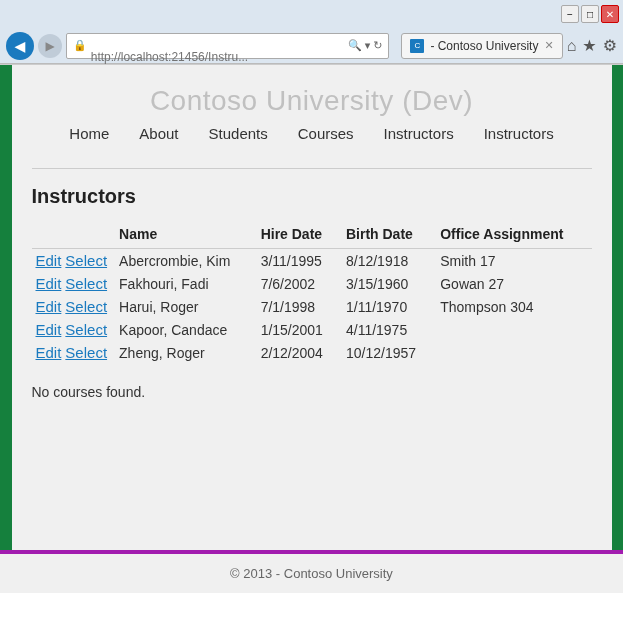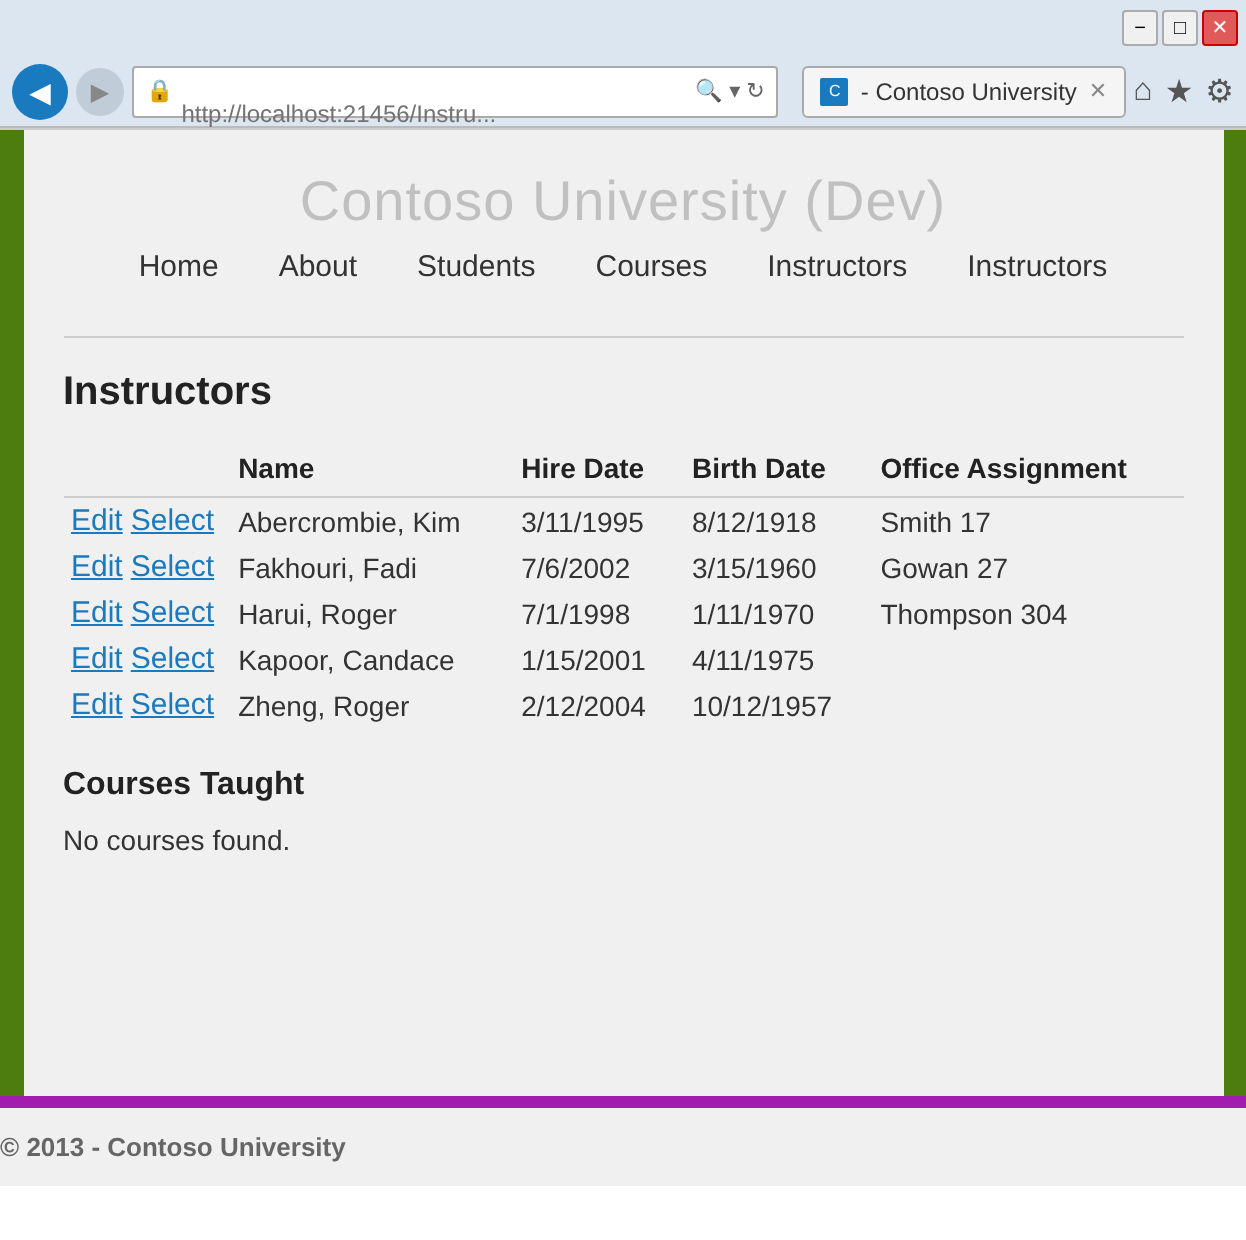--- a/index.html
+++ b/index.html
@@ -156,21 +156,21 @@
       margin-left: auto;
       display: flex;
       gap: 6px;
       align-items: center;
       color: #555;
       font-size: 16px;
     }
 
     
     .page-content {
-      background: #4d7c0f;
+      background: #15803d;
       height: calc(620px - 92px);
       overflow-y: auto;
       display: flex;
       flex-direction: column;
     }
 
     .page-inner {
       background: #f0f0f0;
       max-width: 600px;
       margin: 0 auto;
@@ -269,27 +269,27 @@
       margin-bottom: 10px;
     }
 
     .no-courses {
       font-size: 14px;
       color: #333;
       margin-bottom: 20px;
     }
 
     .page-footer {
+      text-align: center;
       padding: 12px 0;
       font-size: 13px;
       color: #666;
-      border-top: 6px solid #a21caf;
+      border-top: 4px solid #a21caf;
       margin-top: auto;
       background: #f0f0f0;
-      font-weight: bold;
     }
 
     .divider {
       border: none;
       border-top: 1px solid #ccc;
       margin-bottom: 16px;
     }
   </style>
 </head>
 <body>
@@ -418,21 +418,20 @@
             </div>
           </td>
           <td>Zheng, Roger</td>
           <td>2/12/2004</td>
           <td>10/12/1957</td>
           <td></td>
         </tr>
       </tbody>
     </table>
 
-    <div class="section-header">Courses Taught</div>
     <p class="no-courses">No courses found.</p>
 
   </div>
 
   <div class="page-footer">
     <span>© 2013 - Contoso University</span>
   </div>
 </div>
 
 </body></html>

